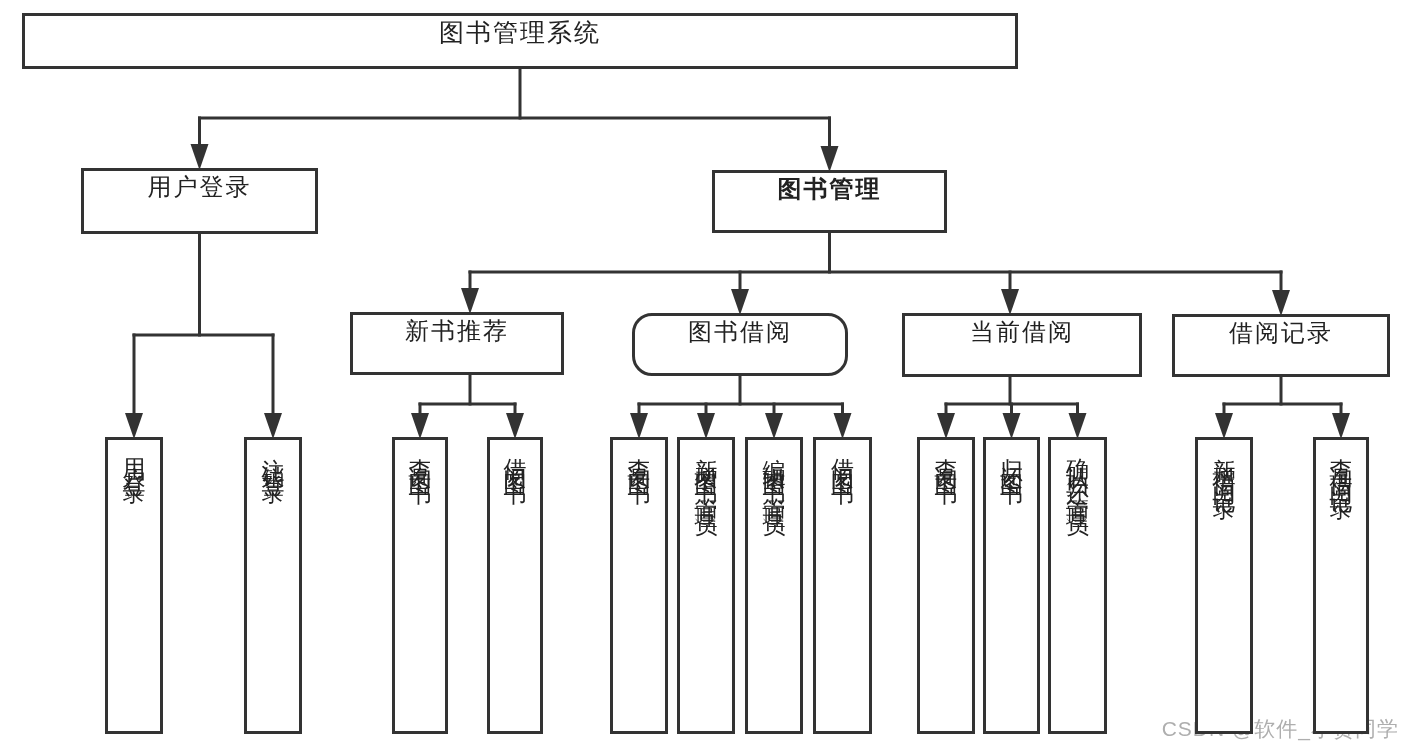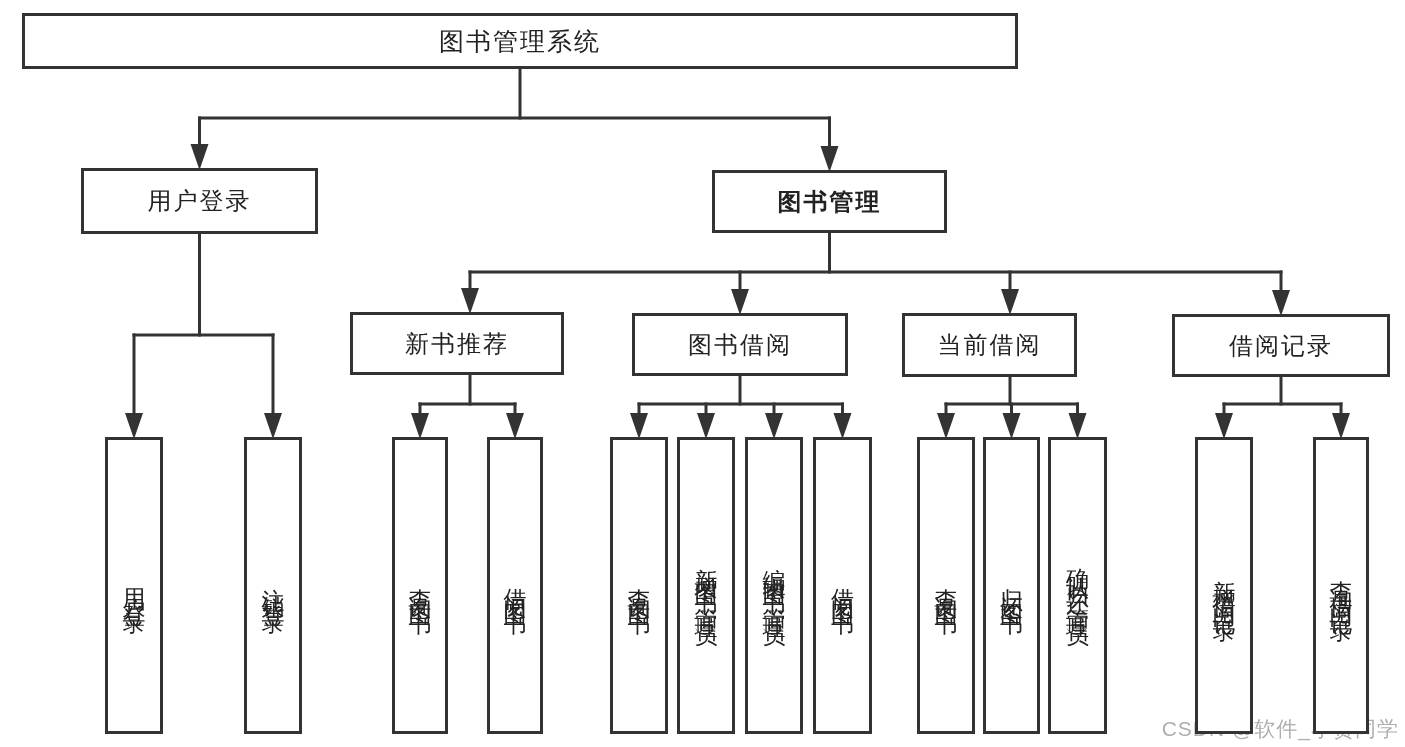--- a/index.html
+++ b/index.html
@@ -22,21 +22,20 @@
     width: 1405px;
     height: 747px;
     pointer-events: none;
   }
   .node {
     position: absolute;
     box-sizing: border-box;
     background: #ffffff;
     border: 3px solid #333333;
     display: flex;
-    align-items: center;
     justify-content: center;
     color: #222222;
   }
   .node.h .node-label {
     font-size: 24px;
     letter-spacing: 2px;
     white-space: nowrap;
   }
   .node.root .node-label {
     font-size: 25px;
@@ -124,24 +123,24 @@
     </div>
     <div class="node h" style="left: 81px; top: 168px; width: 237px; height: 66px; border-color: rgb(51, 51, 51); color: rgb(34, 34, 34);">
       <span class="node-label">用户登录</span>
     </div>
     <div class="node h" style="left: 712px; top: 170px; width: 235px; height: 63px; border-color: rgb(51, 51, 51); color: rgb(34, 34, 34); font-weight: bold;">
       <span class="node-label">图书管理</span>
     </div>
     <div class="node h" style="left: 350px; top: 312px; width: 214px; height: 63px; border-color: rgb(51, 51, 51); color: rgb(34, 34, 34);">
       <span class="node-label">新书推荐</span>
     </div>
-    <div class="node h" style="left: 632px; top: 313px; width: 216px; height: 63px; border-color: rgb(51, 51, 51); color: rgb(34, 34, 34);">
+    <div class="node h" style="left: 632px; top: 313px; width: 216px; height: 63px; border-color: rgb(51, 51, 51); color: rgb(34, 34, 34); border-radius: 20px;">
       <span class="node-label">图书借阅</span>
     </div>
-    <div class="node h" style="left: 902px; top: 313px; width: 175px; height: 64px; border-color: rgb(51, 51, 51); color: rgb(34, 34, 34);">
+    <div class="node h" style="left: 902px; top: 313px; width: 240px; height: 64px; border-color: rgb(51, 51, 51); color: rgb(34, 34, 34);">
       <span class="node-label">当前借阅</span>
     </div>
     <div class="node h" style="left: 1172px; top: 314px; width: 218px; height: 63px; border-color: rgb(51, 51, 51); color: rgb(34, 34, 34);">
       <span class="node-label">借阅记录</span>
     </div>
     <div class="node v" style="left: 105px; top: 437px; width: 58px; height: 297px; border-color: rgb(51, 51, 51); color: rgb(34, 34, 34);">
       <span class="node-label">用户登录</span>
     </div>
     <div class="node v" style="left: 244px; top: 437px; width: 58px; height: 297px; border-color: rgb(51, 51, 51); color: rgb(34, 34, 34);">
       <span class="node-label">注销登录</span>

